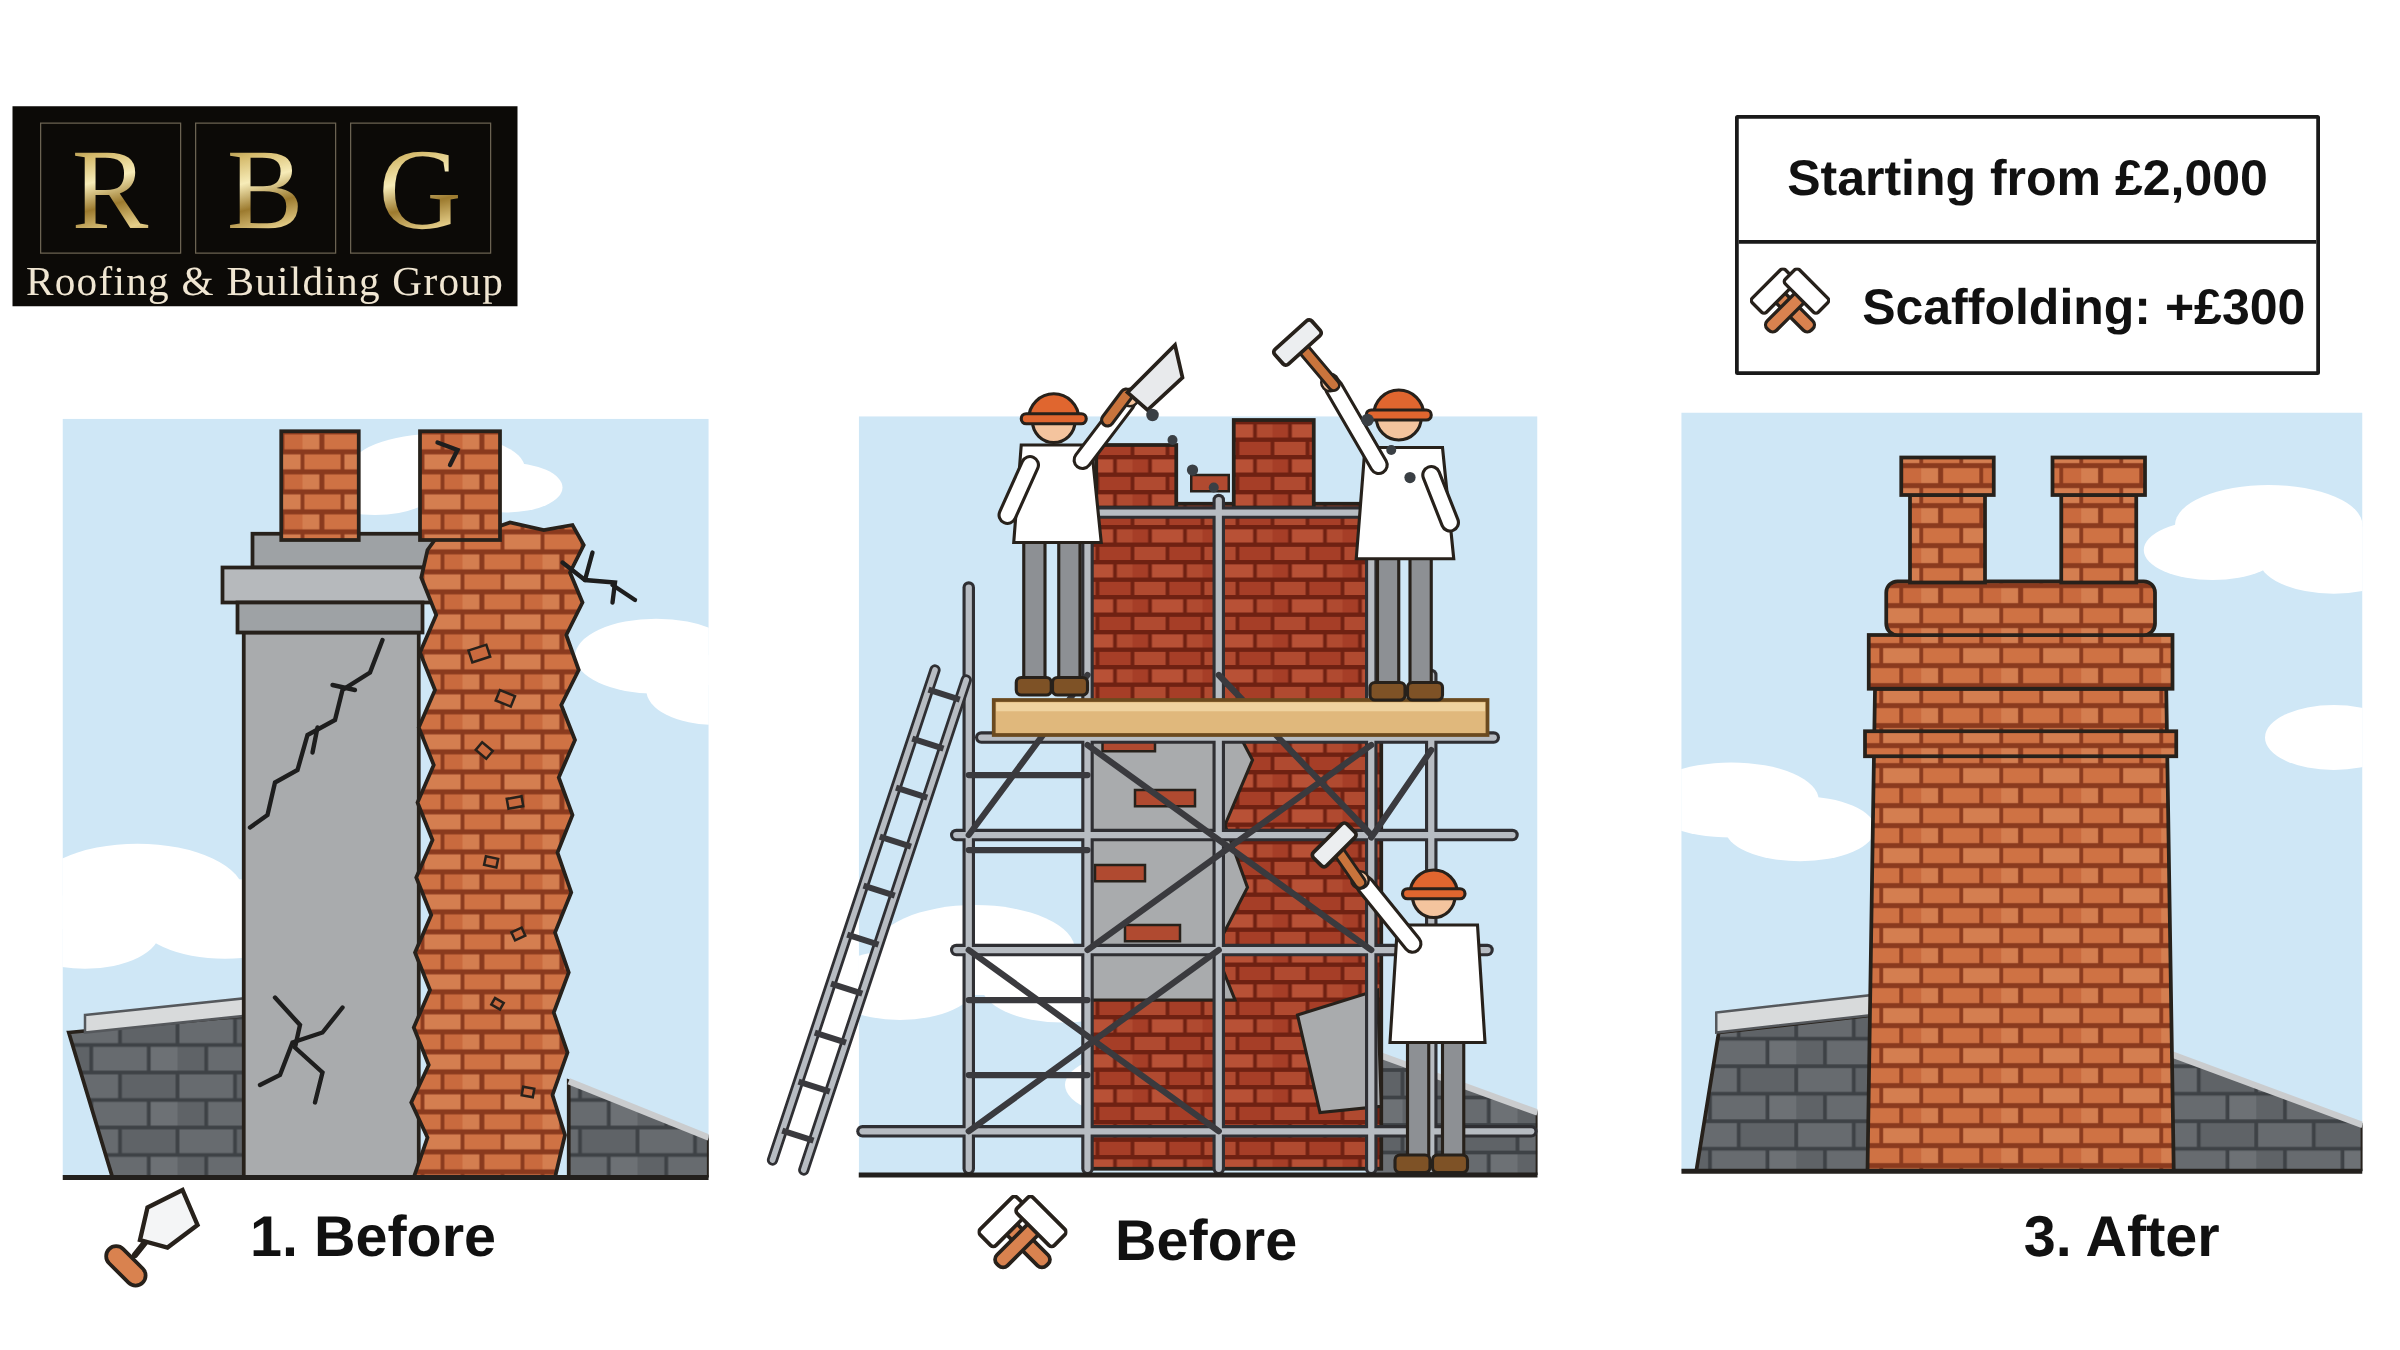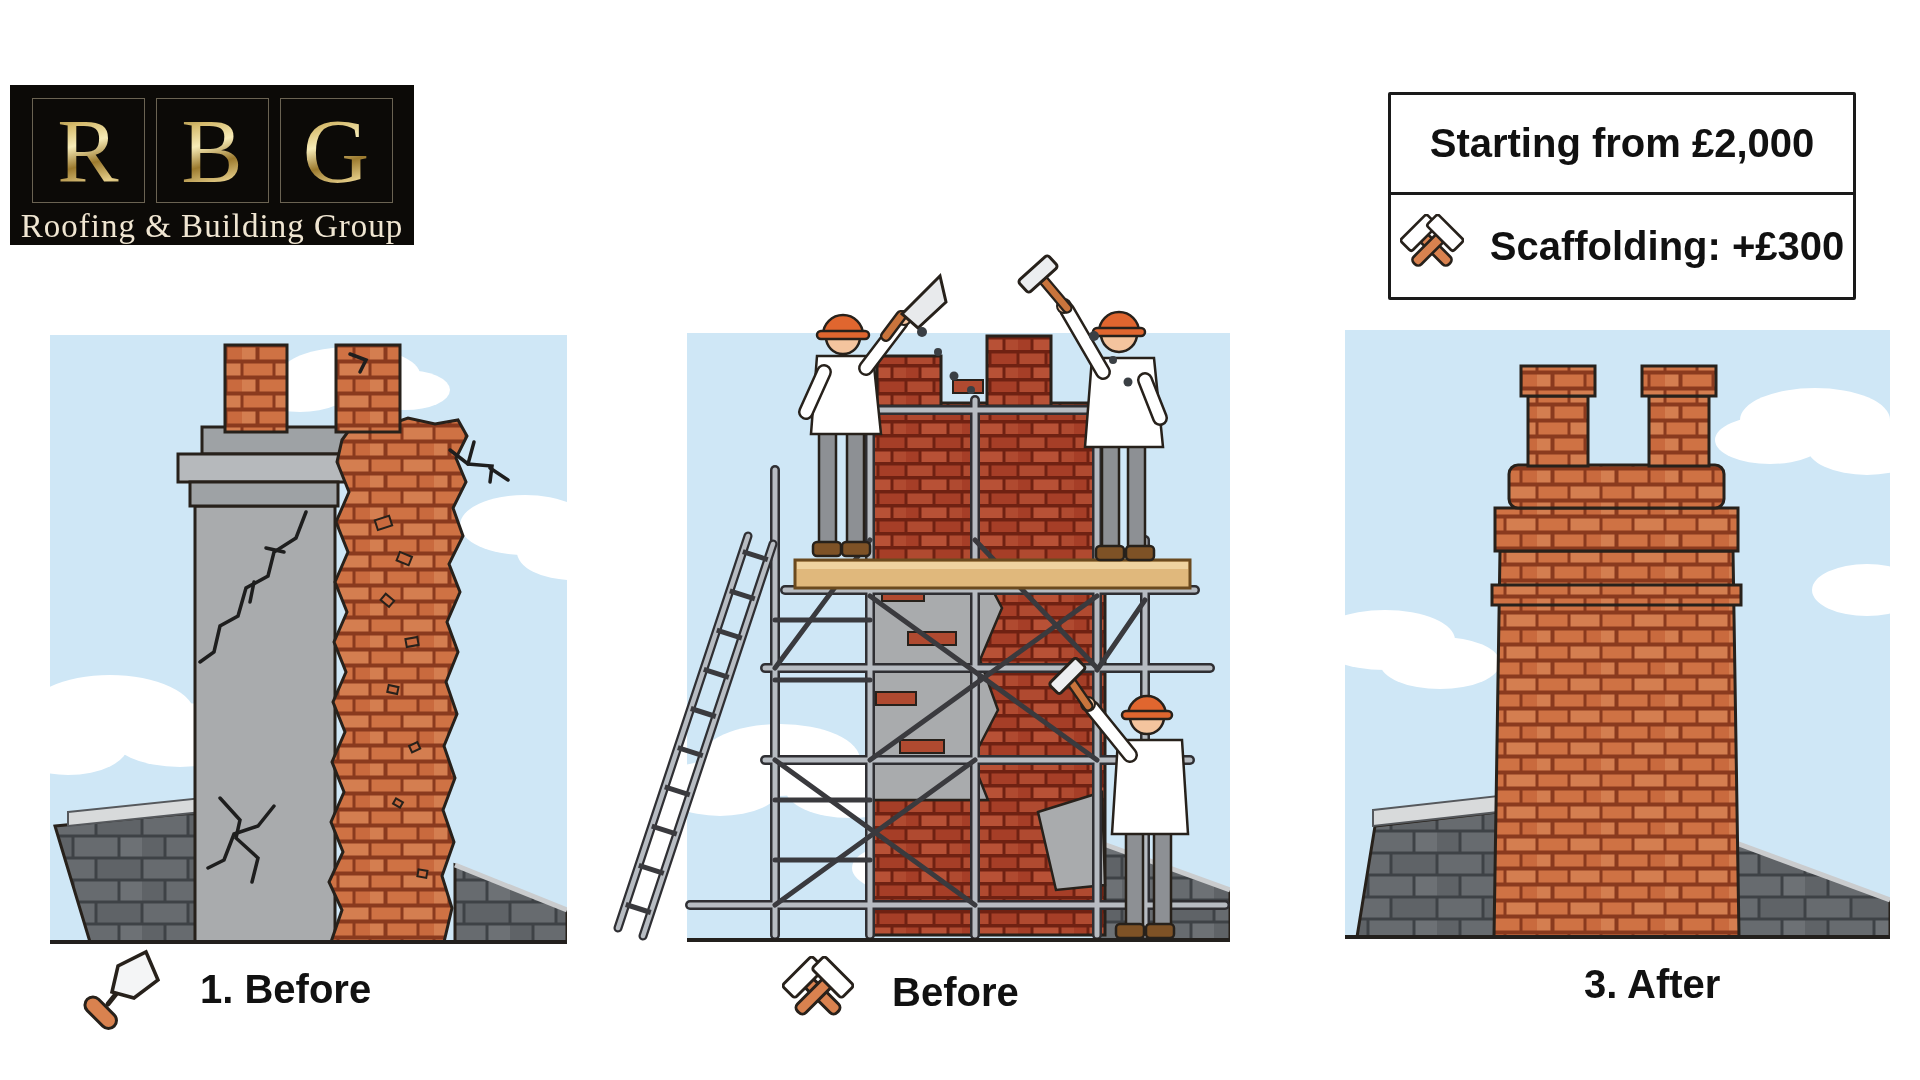--- a/index.html
+++ b/index.html
@@ -24,24 +24,24 @@
   .price-box{left:1388px;top:92px;width:468px;height:208px;background:#ffffff;
         border:3px solid #1a1a1a;border-radius:2px;box-sizing:border-box;
         display:flex;flex-direction:column;}
   .price-row1{height:97px;display:flex;align-items:center;justify-content:center;
         border-bottom:3px solid #1a1a1a;}
   .price-row2{flex:1;display:flex;align-items:center;justify-content:center;gap:26px;}
   .price-text{font-size:40px;font-weight:700;color:#111;white-space:nowrap;}
 
   
   .caption{display:flex;align-items:center;}
-  .caption-text{font-size:40px;font-weight:700;color:#111;white-space:nowrap;}
+  .caption-text{font-size:46px;font-weight:700;color:#111;white-space:nowrap;}
   .cap1{left:78px;top:946px;gap:36px;}
   .cap2{left:782px;top:956px;gap:38px;}
-  .cap3{left:1584px;top:962px;}
+  .cap3{left:1619px;top:962px;}
 
   svg{display:block;}
 </style>
 </head>
 <body>
 
 <div class="abs logo">
   <div class="logo-letters">
     <div class="logo-letterbox">
       <span class="logo-letter">R</span>

